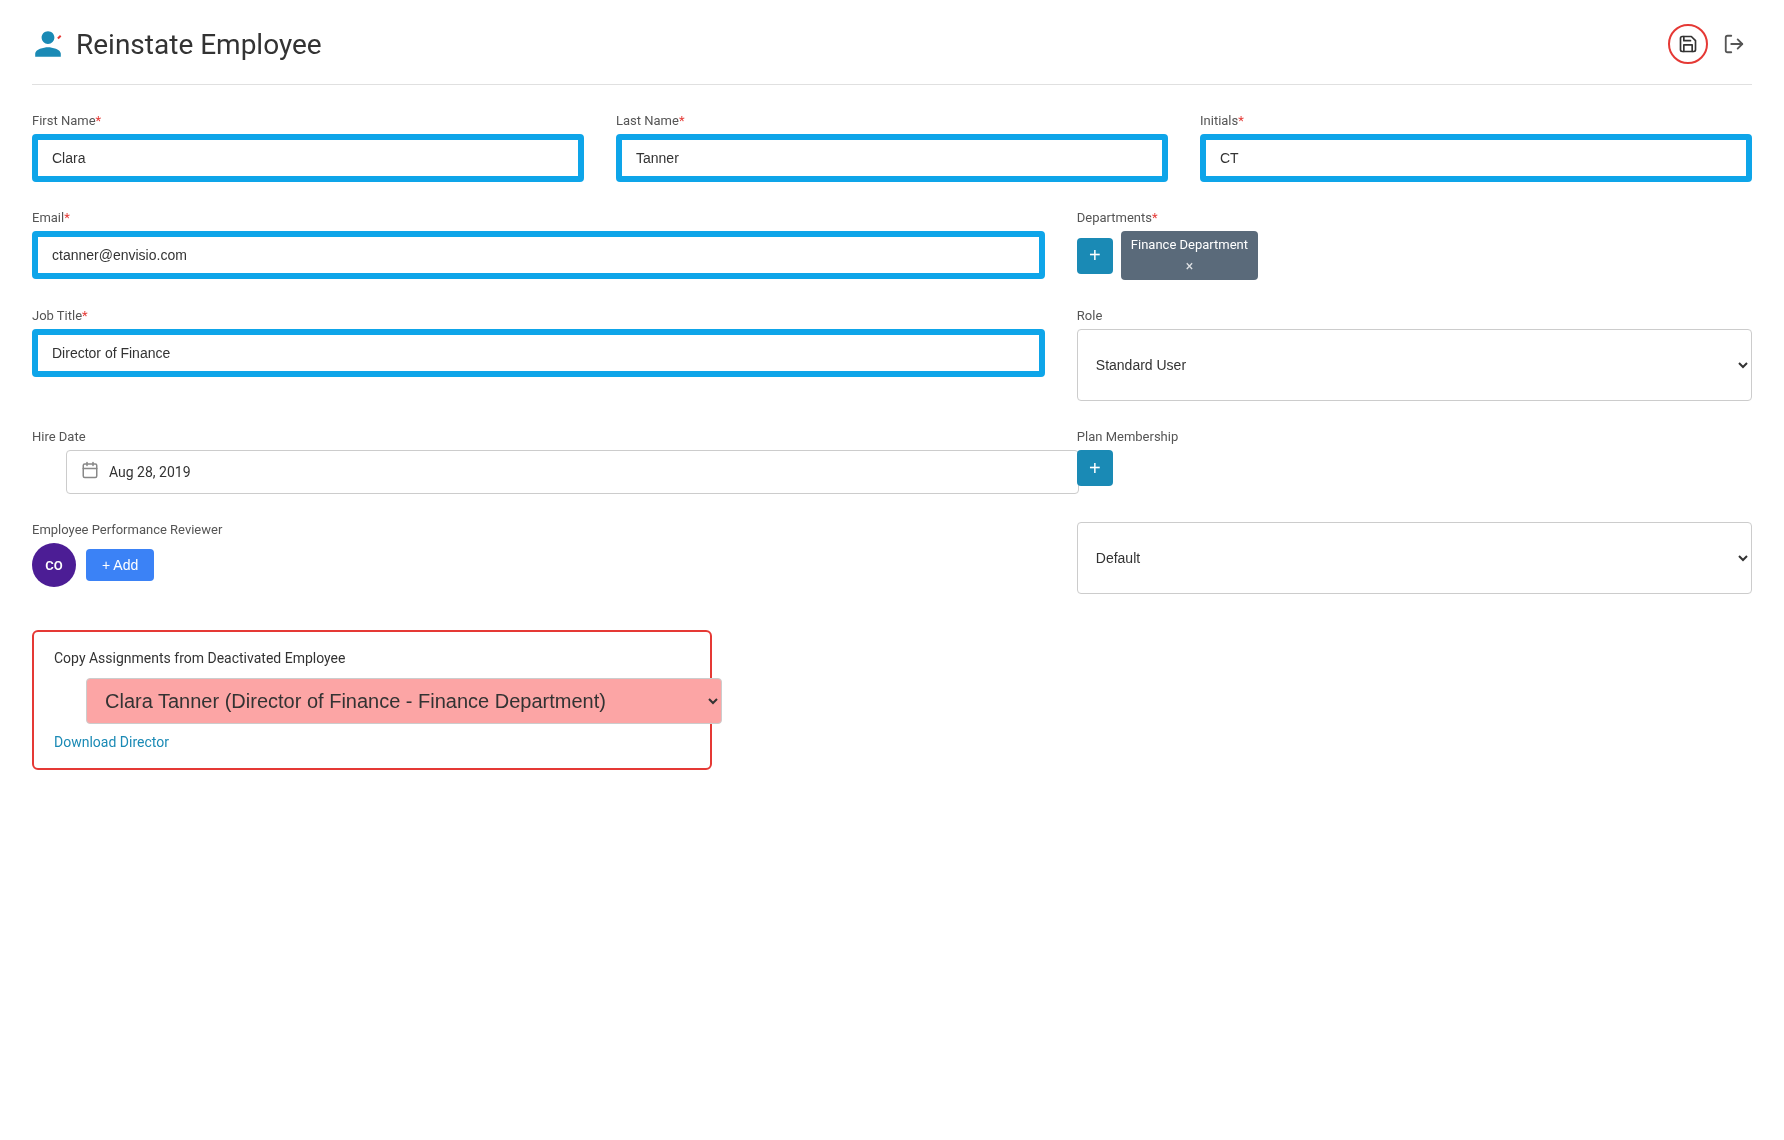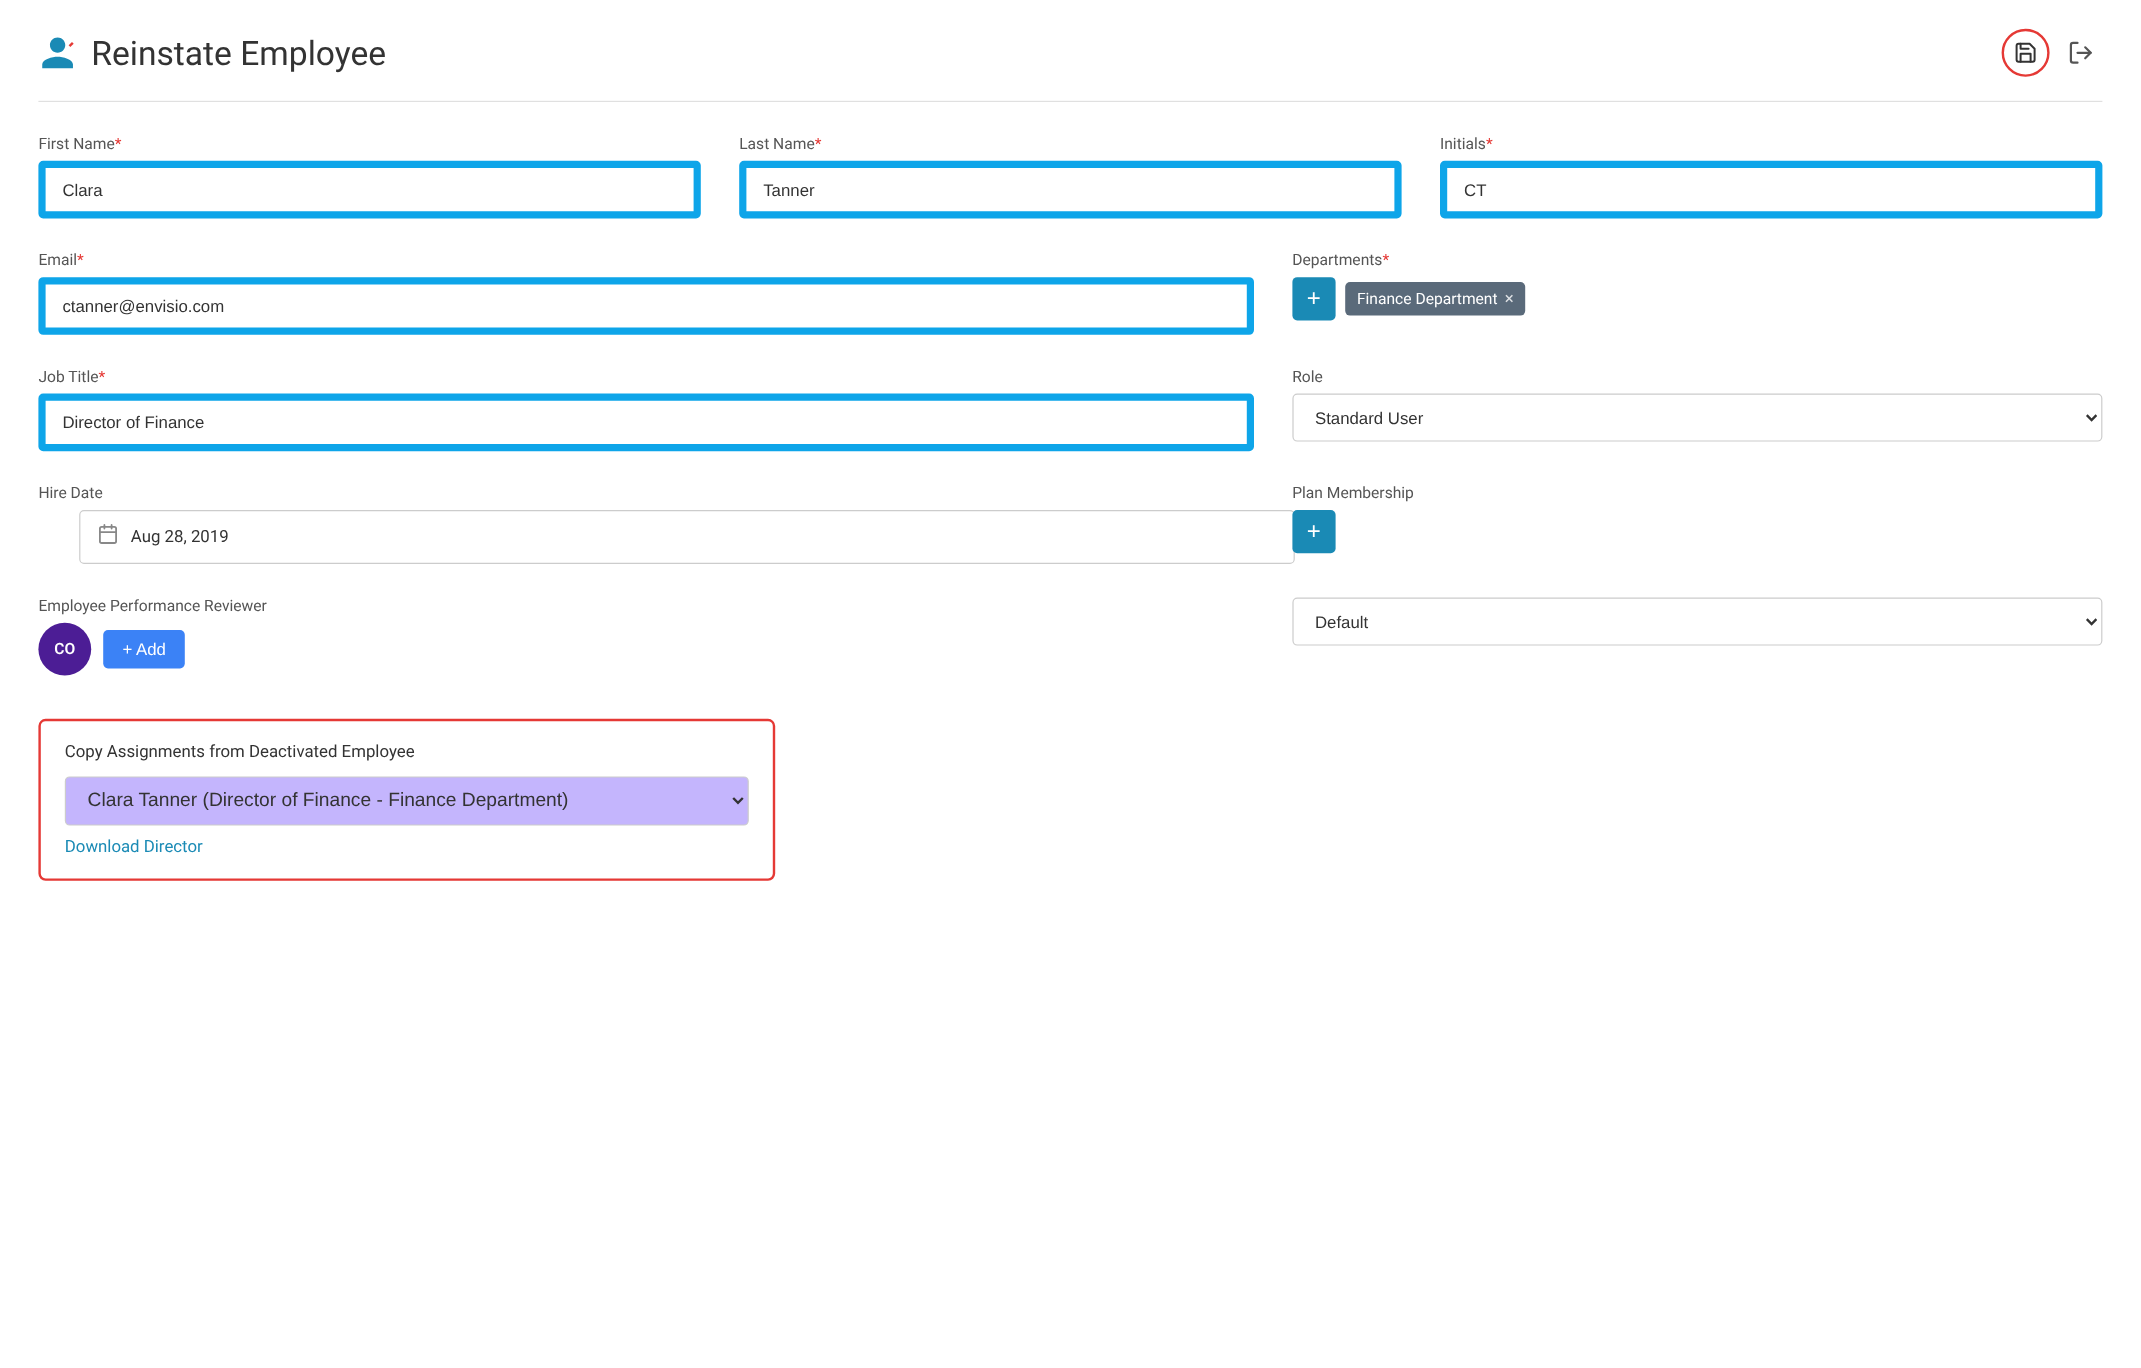--- a/index.html
+++ b/index.html
@@ -96,21 +96,21 @@
       border-radius: 4px;
       padding: 10px 14px;
       font-size: 14px;
       color: #333;
       outline: none;
       width: 100%;
     }
     .form-select {
       border: 1px solid #ccc;
       border-radius: 4px;
-      padding: 10px 14px;
+      padding: 26px 14px;
       font-size: 14px;
       color: #333;
       outline: none;
       width: 100%;
       background: #fff;
       appearance: auto;
     }
     .departments-field {
       display: flex;
       align-items: center;
@@ -132,20 +132,21 @@
     }
     .dept-tag {
       background: #5a6a7a;
       color: #fff;
       border-radius: 4px;
       padding: 6px 10px;
       display: flex;
       align-items: center;
       gap: 6px;
       font-size: 13px;
+      flex-direction: column;
     }
     .dept-tag-close {
       cursor: pointer;
       font-size: 14px;
       opacity: 0.8;
     }
     .hire-date-input {
       display: flex;
       align-items: center;
       gap: 10px;
@@ -219,27 +220,28 @@
     }
     .copy-assignments-label {
       font-size: 14px;
       color: #333;
       margin-bottom: 12px;
     }
     .copy-assignments-select {
       border: 1px solid #ccc;
       border-radius: 4px;
       padding: 10px 14px;
-      font-size: 16px;
+      font-size: 20px;
       color: #333;
       outline: none;
       width: 100%;
-      background: #c4b5fd;
+      background: #fca5a5;
       appearance: auto;
       margin-bottom: 10px;
+      margin-left: 32px;
     }
     .download-link {
       color: #1a8ab5;
       text-decoration: none;
       font-size: 14px;
       cursor: pointer;
     }
     .person-icon svg {
       width: 32px;
       height: 32px;

